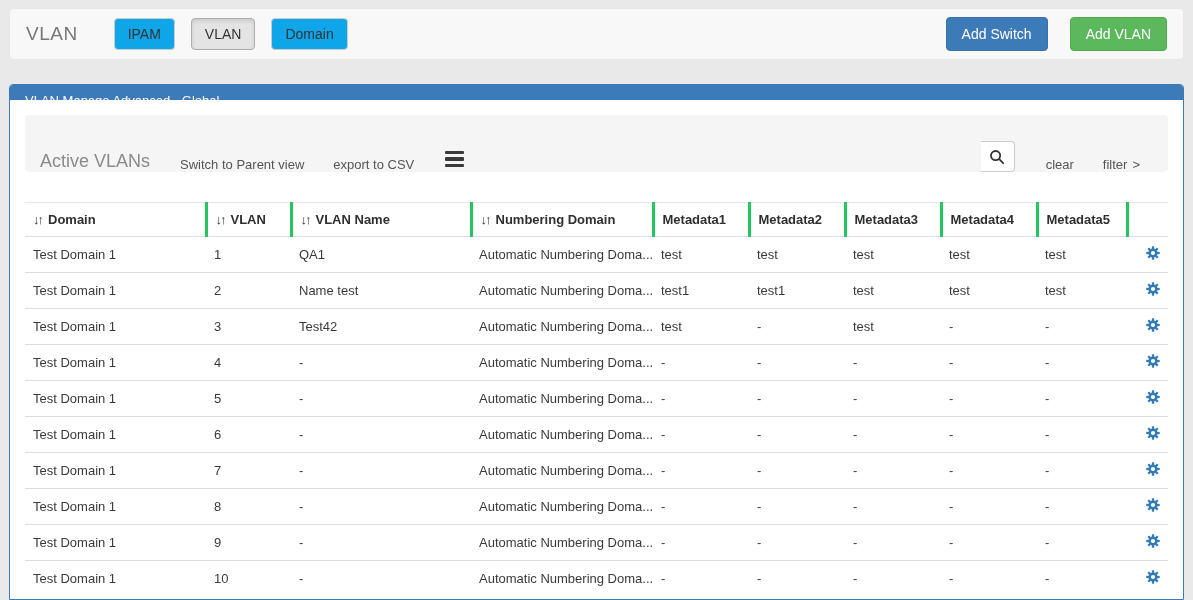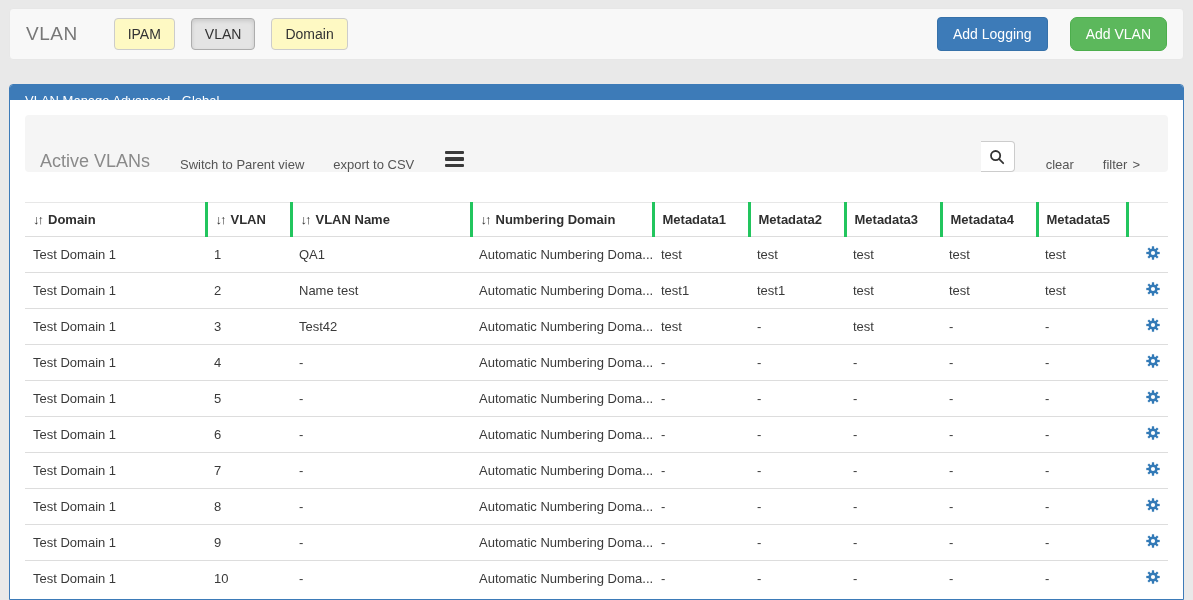--- a/index.html
+++ b/index.html
@@ -24,21 +24,21 @@
   .brand {
     font-size: 19px;
     color: #777;
     margin-right: 36px;
     letter-spacing: 0.5px;
   }
   .nav-tab {
     font-family: "Liberation Sans", sans-serif;
     font-size: 14px;
     color: #333;
-    background: #fef9c3;
+    background: #0ea5e9;
     border: 1px solid #ccc;
     border-radius: 4px;
     padding: 7px 13px;
     margin-right: 16px;
     cursor: pointer;
   }
   .nav-tab.active {
     background: #e4e4e4;
     border-color: #adadad;
     box-shadow: inset 0 2px 4px rgba(0,0,0,.12);
@@ -47,21 +47,21 @@
   .btn-action {
     font-family: "Liberation Sans", sans-serif;
     font-size: 14px;
     color: #fff;
     border: 1px solid transparent;
     border-radius: 4px;
     padding: 8px 15px;
     cursor: pointer;
   }
   .btn-blue  { background: #3d7bb8; border-color: #3671a9; margin-right: 22px; }
-  .btn-green { background: #5cb85c; border-color: #4cae4c; border-radius: 7px; }
+  .btn-green { background: #5cb85c; border-color: #4cae4c; }
 
   
   .panel {
     margin: 24px 9px 0 9px;
     height: 516px;
     background: #fff;
     border: 1px solid #3d7bb8;
     border-radius: 4px 4px 0 0;
     overflow: hidden;
   }
@@ -174,21 +174,21 @@
 </style>
 </head>
 <body>
 
 <div class="navbar">
   <div class="brand">VLAN</div>
   <button class="nav-tab">IPAM</button>
   <button class="nav-tab active">VLAN</button>
   <button class="nav-tab">Domain</button>
   <div class="spacer"></div>
-  <button class="btn-action btn-blue">Add Logging</button>
+  <button class="btn-action btn-blue">Add Switch</button>
   <button class="btn-action btn-green">Add VLAN</button>
 </div>
 
 <div class="panel">
   <div class="panel-heading">
     <span>VLAN Manage Advanced - Global</span>
   </div>
   <div class="panel-body">
 
     <div class="toolbar">

